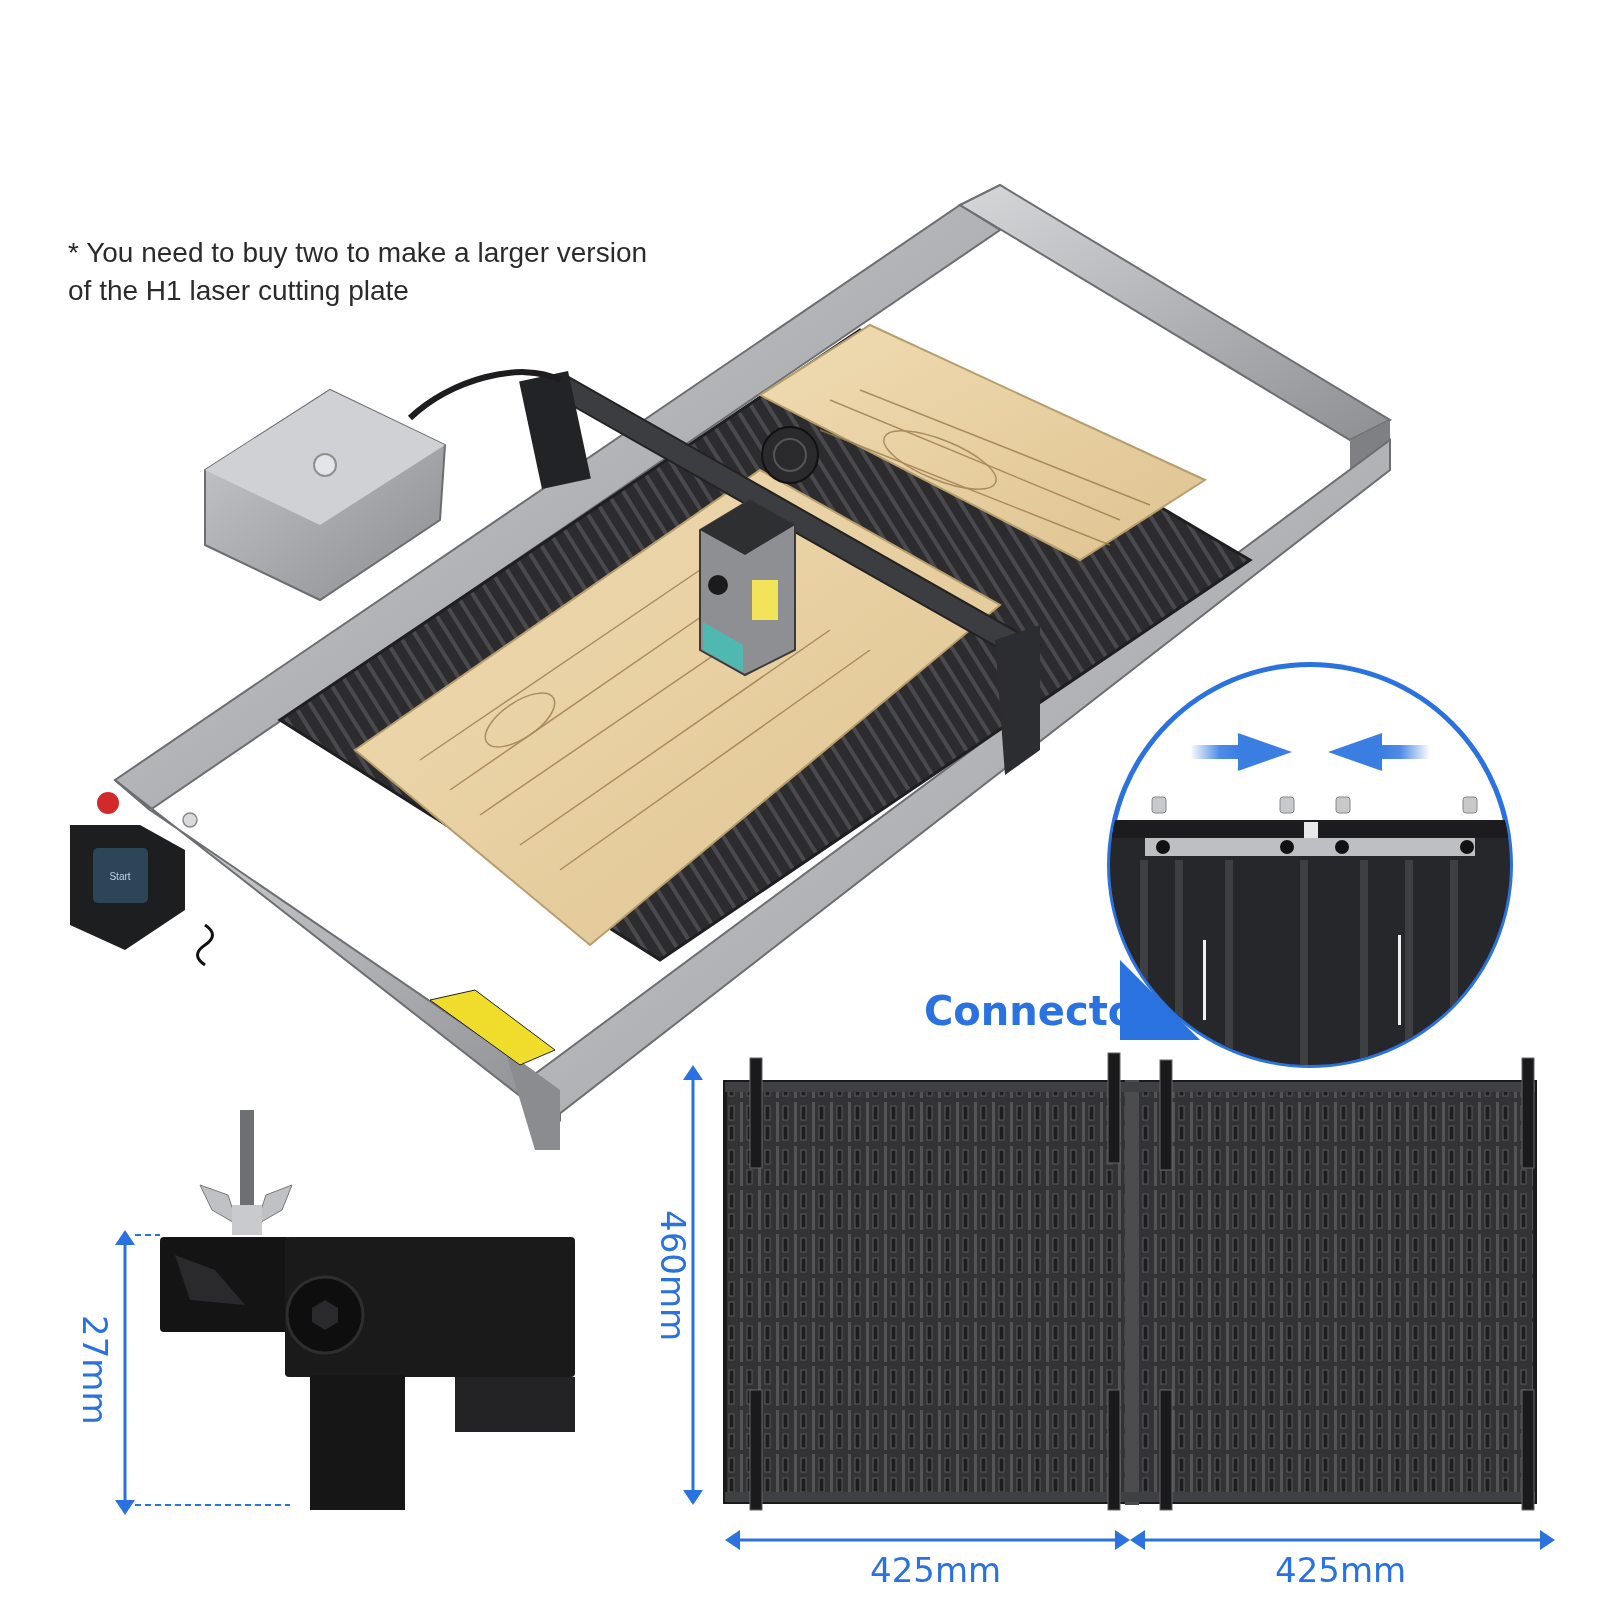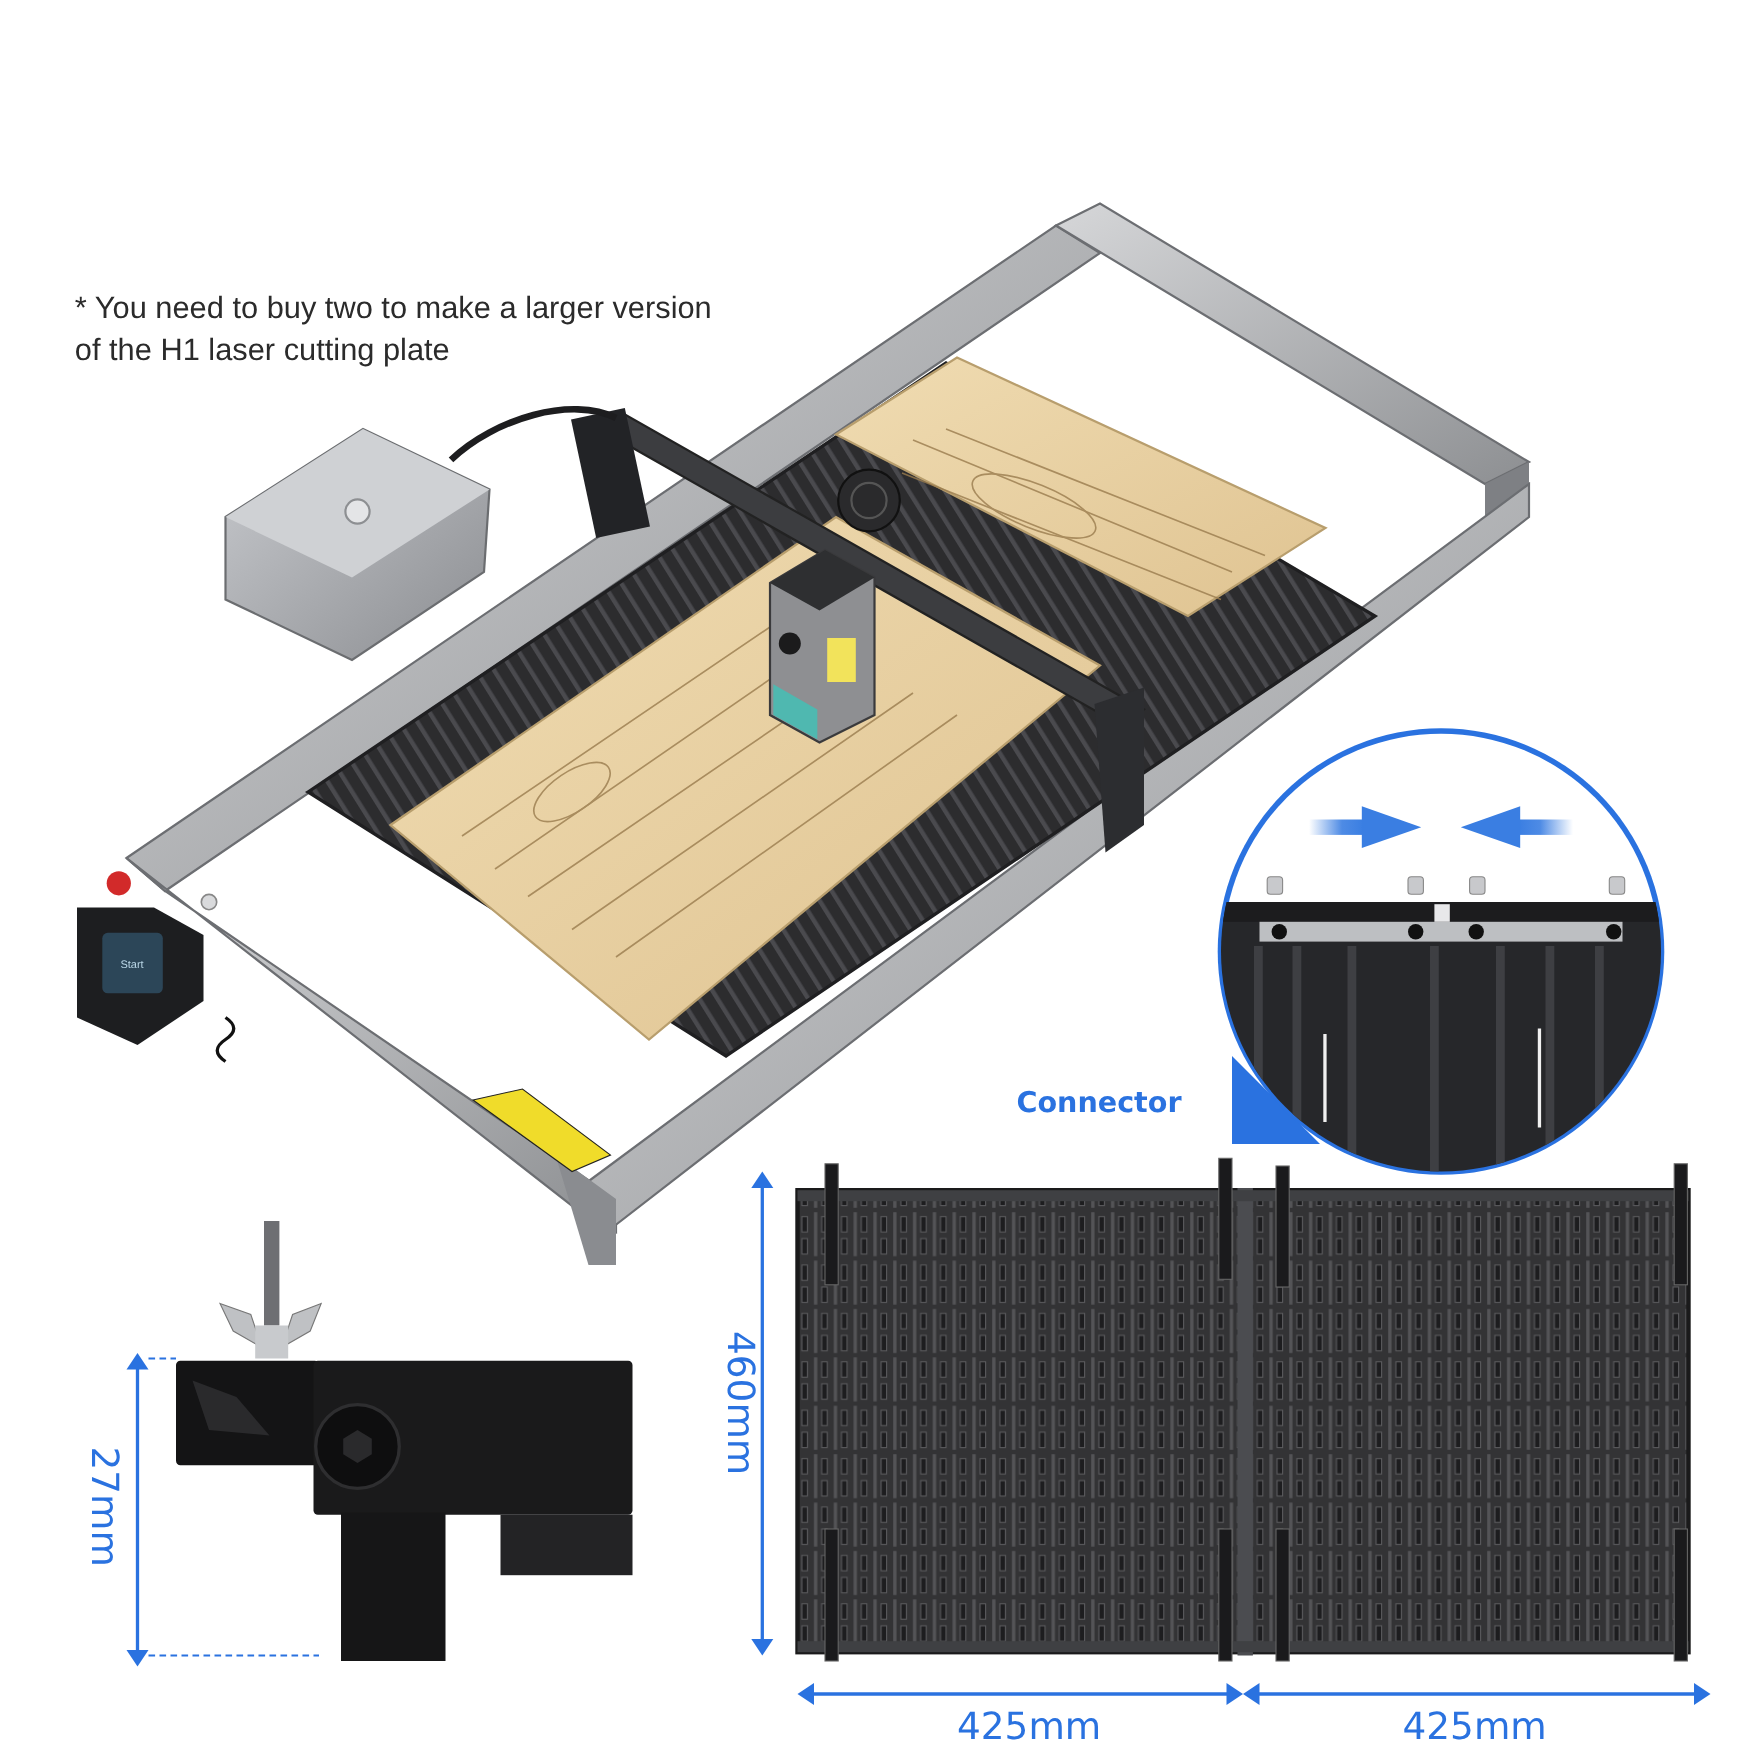--- a/index.html
+++ b/index.html
@@ -1,21 +1,21 @@
 <!DOCTYPE html>
 <html><head>
 <meta charset="utf-8">
 <style>
   html, body { margin:0; padding:0; }
   body { width:1600px; height:1600px; background:#ffffff; position:relative; overflow:hidden; font-family:"Liberation Sans", sans-serif; }
   .abs { position:absolute; }
   .headline { left:68px; top:58px; color:#2a72e0; font-family:"DejaVu Sans", sans-serif; font-weight:bold; font-size:64px; line-height:88px; letter-spacing:0px; margin:0; }
-  .subtext { left:68px; top:261px; color:#2b2b2b; font-family:"Liberation Sans", sans-serif; font-size:28px; line-height:38px; }
+  .subtext { left:68px; top:234px; color:#2b2b2b; font-family:"Liberation Sans", sans-serif; font-size:28px; line-height:38px; }
   .dim-label { color:#2a72e0; font-family:"DejaVu Sans", sans-serif; font-size:34px; }
-  .connector-label { left:924px; top:988px; color:#2a72e0; font-family:"DejaVu Sans", sans-serif; font-weight:bold; font-size:26px; }
+  .connector-label { left:924px; top:988px; color:#2a72e0; font-family:"DejaVu Sans", sans-serif; font-weight:bold; font-size:40px; }
 </style>
 </head>
 <body>
 
 <div class="abs headline">
 </div>
 
 <div class="abs subtext">
   <div>* You need to buy two to make a larger version</div>
   <div>of the H1 laser cutting plate</div>

